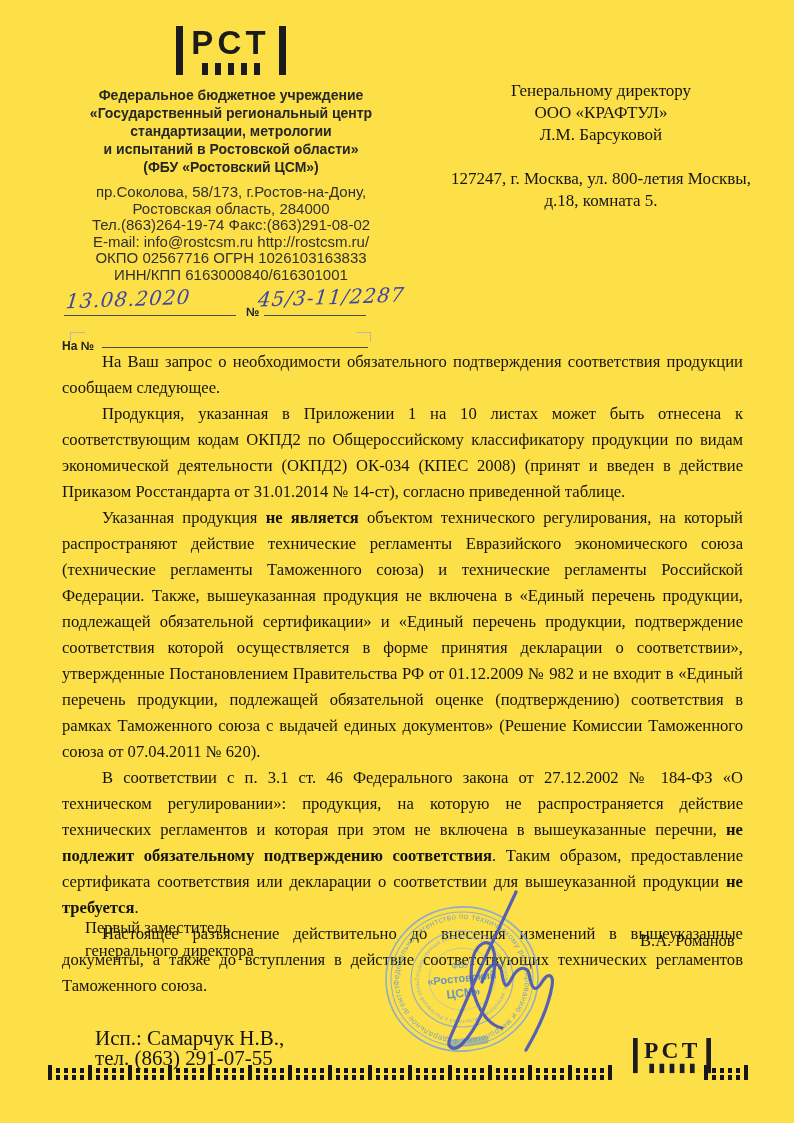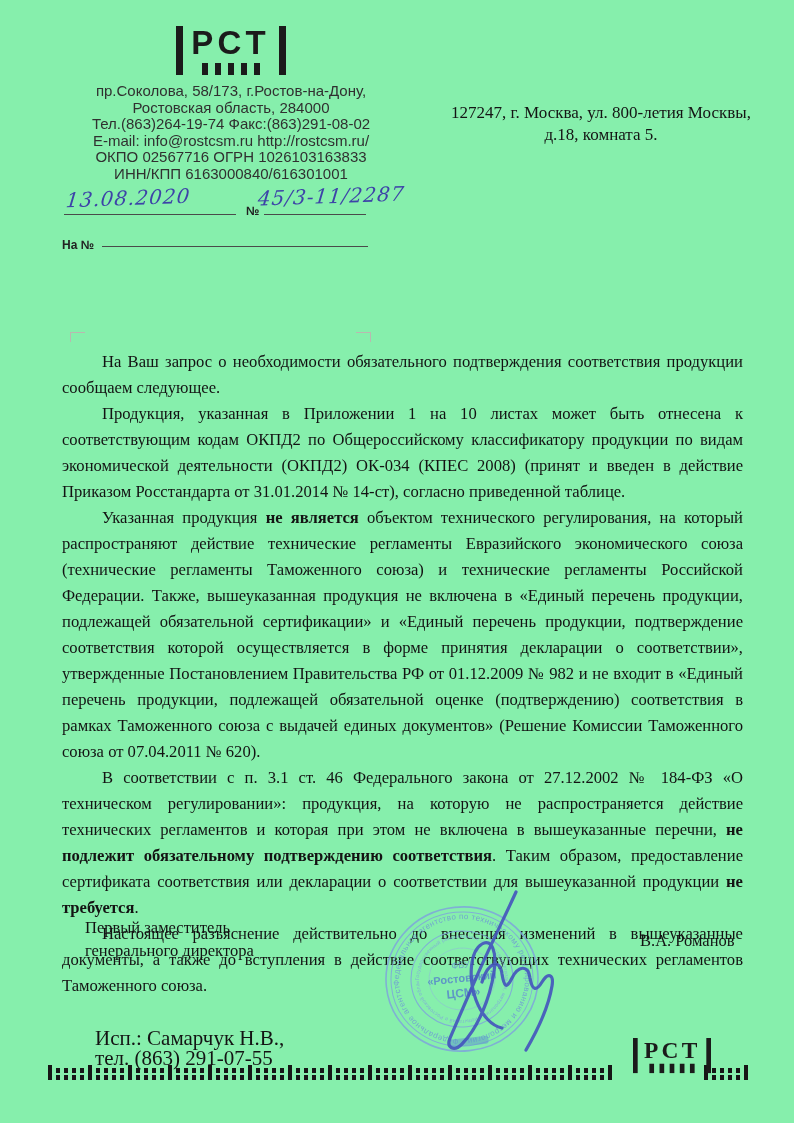--- a/index.html
+++ b/index.html
@@ -1,16 +1,16 @@
 <!DOCTYPE html>
 <html><head>
 <meta charset="utf-8">
 <style>
   html,body{margin:0;padding:0;width:794px;height:1123px;overflow:hidden;background:#fff;}
-  .page{position:relative;width:794px;height:1123px;background:#86efac;color:#1c1c1c;
+  .page{position:relative;width:794px;height:1123px;background:#fde047;color:#1c1c1c;
         font-family:"Liberation Serif", serif;}
   
   .left-col{position:absolute;left:58px;top:26px;width:346px;text-align:center;
             font-family:"Liberation Sans", sans-serif;}
   .rst-logo{display:flex;justify-content:center;align-items:stretch;gap:8px;}
   .rst-logo .sidebar-bar{width:7px;background:#1b1b1b;}
   .rst-logo .logo-center{display:flex;flex-direction:column;align-items:center;}
   .logo-letters{font-weight:bold;font-size:33px;line-height:34px;letter-spacing:5px;color:#1b1b1b;}
   .minibars{display:flex;gap:7px;margin-top:3px;}
   .minibars div{width:6px;height:12px;background:#1b1b1b;}
@@ -69,20 +69,27 @@
             <div></div>
             <div></div>
             <div></div>
             <div></div>
             <div></div>
           </div>
       </div>
       <div class="sidebar-bar"></div>
     </div>
 
+    <div class="org">
+        <div>Федеральное бюджетное учреждение</div>
+        <div>«Государственный региональный центр</div>
+        <div>стандартизации, метрологии</div>
+        <div>и испытаний в Ростовской области»</div>
+        <div>(ФБУ «Ростовский ЦСМ»)</div>
+      </div>
 
     <div class="contacts">
         <div>пр.Соколова, 58/173, г.Ростов-на-Дону,</div>
         <div>Ростовская область, 284000</div>
         <div>Тел.(863)264-19-74 Факс:(863)291-08-02</div>
         <div>E-mail: info@rostcsm.ru   http://rostcsm.ru/</div>
         <div>ОКПО 02567716  ОГРН 1026103163833</div>
         <div>ИНН/КПП 6163000840/616301001</div>
       </div>
 
@@ -97,20 +104,25 @@
     <div class="refline">
       <span class="ref-label">На №</span>
       <span class="u" style="left:44px;top:16px;width:266px;"></span>
     </div>
 
     <span class="corner cl" style="left:12px;top:306px;"></span>
     <span class="corner cr" style="left:298px;top:306px;"></span>
   </div>
 
   <div class="right-col">
+    <div>
+        <div>Генеральному директору</div>
+        <div>ООО «КРАФТУЛ»</div>
+        <div>Л.М. Барсуковой</div>
+      </div>
     <div class="addr-gap"></div>
     <div>
         <div>127247, г. Москва, ул. 800-летия Москвы,</div>
         <div>д.18, комната 5.</div>
       </div>
   </div>
 
   <div class="body-text">
       <p><span>На Ваш запрос о необходимости обязательного подтверждения соответствия продукции сообщаем следующее.</span></p>
       <p><span>Продукция, указанная в Приложении 1 на 10 листах может быть отнесена к соответствующим кодам ОКПД2 по Общероссийскому классификатору продукции по видам экономической деятельности (ОКПД2) ОК-034 (КПЕС 2008) (принят и введен в действие Приказом Росстандарта от 31.01.2014 № 14-ст), согласно приведенной таблице.</span></p>

